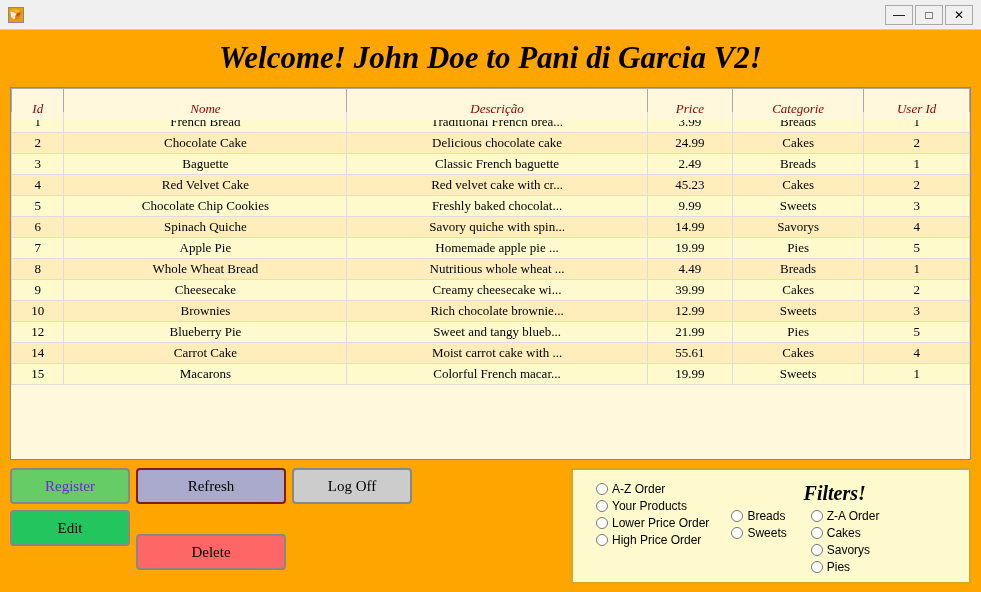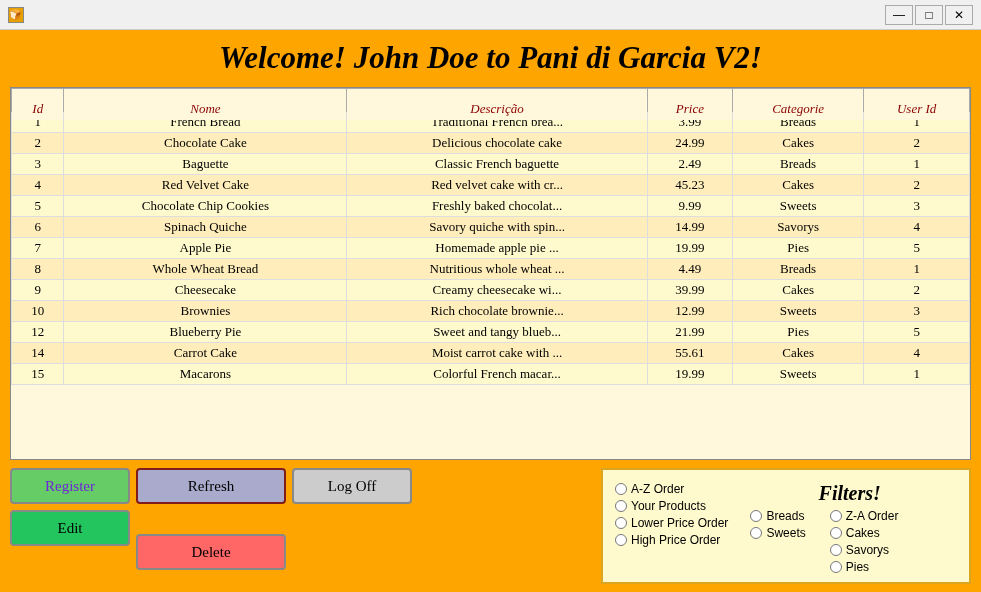--- a/index.html
+++ b/index.html
@@ -218,22 +218,22 @@
       cursor: pointer;
       color: #000;
       margin-top: 24px;
     }
 
     
     .filters-box {
       margin-left: auto;
       background: #FFFACD;
       border: 2px solid #DAA520;
-      padding: 8px 12px;
-      width: 370px;
+      padding: 8px 23px;
+      width: 400px;
       min-height: 80px;
     }
 
     .filter-item {
       display: flex;
       align-items: center;
       gap: 4px;
     }
 
     .filter-item input[type="radio"] {

